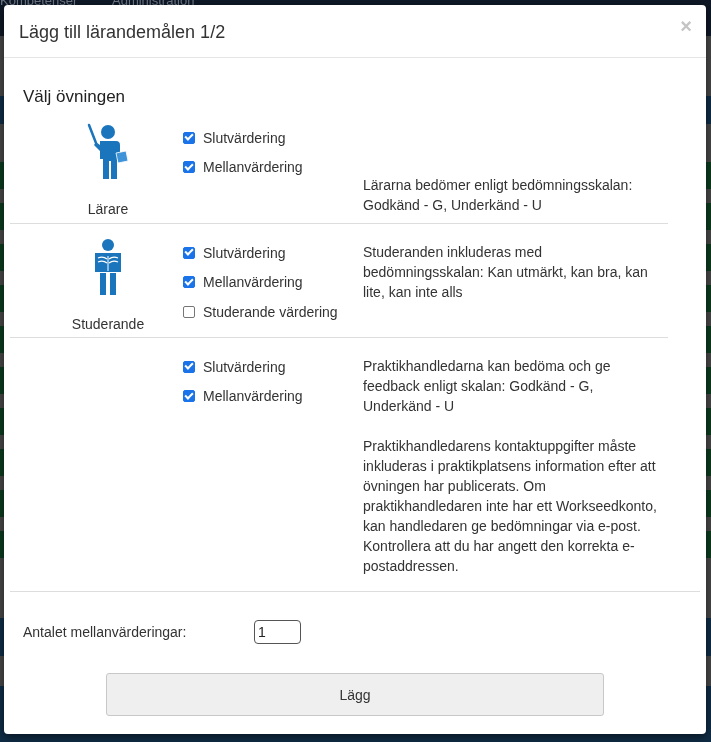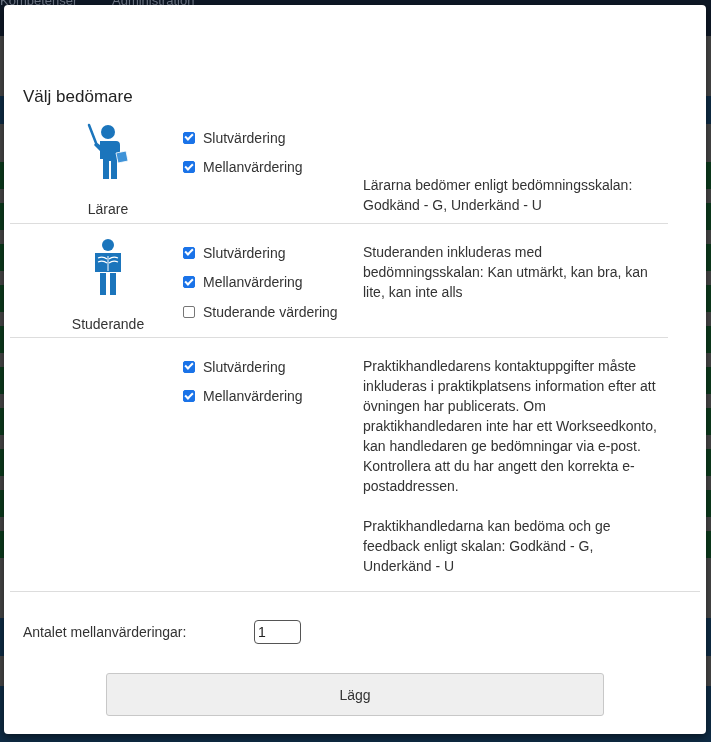--- a/index.html
+++ b/index.html
@@ -124,22 +124,26 @@
   <div class="bg-row bg-green" style="top:490px;height:27px;"></div>
   <div class="bg-row bg-gray" style="top:517px;height:14px;"></div>
   <div class="bg-row bg-green" style="top:531px;height:27px;"></div>
   <div class="bg-row bg-gray" style="top:558px;height:60px;"></div>
   <div class="bg-row bg-blue" style="top:618px;height:38px;"></div>
   <div class="bg-row bg-gray" style="top:656px;height:30px;"></div>
   <div class="bg-row bg-blue" style="top:686px;height:56px;"></div>
 </div>
 
 <div class="modal">
-
-  <div class="section-title">Välj bedömare</div>
+  <div class="modal-header">
+    <h4 class="modal-title">Lägg till lärandemålen 1/2</h4>
+    <span class="close-btn">×</span>
+  </div>
+
+  <div class="section-title">Välj övningen</div>
 
   <div class="role-block bordered" style="top:108px;height:111px;">
     <div class="role-icon-col" style="top:10px;">
       <svg class="role-icon" width="44" height="58" viewBox="0 0 44 58">
         <g fill="#1b75bc">
           <line x1="3" y1="2" x2="10" y2="20" stroke="#1b75bc" stroke-width="2.5" stroke-linecap="round"></line>
           <circle cx="22" cy="9" r="7"></circle>
           <path d="M14 18 h16 a4 4 0 0 1 4 4 v14 h-3 v20 h-6 v-18 h-2 v18 h-6 v-20 h-3 v-8 l-6 -6 l2 -3 l4 3 z"></path>
           <path d="M30 30 l10 -2 l2 10 l-10 2 z" fill="#3f93d8" stroke="#fff" stroke-width="0.8"></path>
         </g>
@@ -198,22 +202,22 @@
       <label class="check-row">
         <span class="cb checked"></span>
         <span class="check-label">Slutvärdering</span>
       </label>
       <label class="check-row">
         <span class="cb checked"></span>
         <span class="check-label">Mellanvärdering</span>
       </label>
     </div>
     <div class="desc" style="top:18px;">
+      <p>Praktikhandledarna kan bedöma och ge feedback enligt skalan: Godkänd - G, Underkänd - U</p>
       <p>Praktikhandledarens kontaktuppgifter måste inkluderas i praktikplatsens information efter att övningen har publicerats. Om praktikhandledaren inte har ett Workseedkonto, kan handledaren ge bedömningar via e-post. Kontrollera att du har angett den korrekta e-postaddressen.</p>
-      <p>Praktikhandledarna kan bedöma och ge feedback enligt skalan: Godkänd - G, Underkänd - U</p>
     </div>
   </div>
 
   <div class="footer-divider"></div>
 
   <label class="count-label">Antalet mellanvärderingar:</label>
   <input class="count-input" type="text" value="1" style="">
 
   <button class="next-btn">Lägg</button>
 </div>

